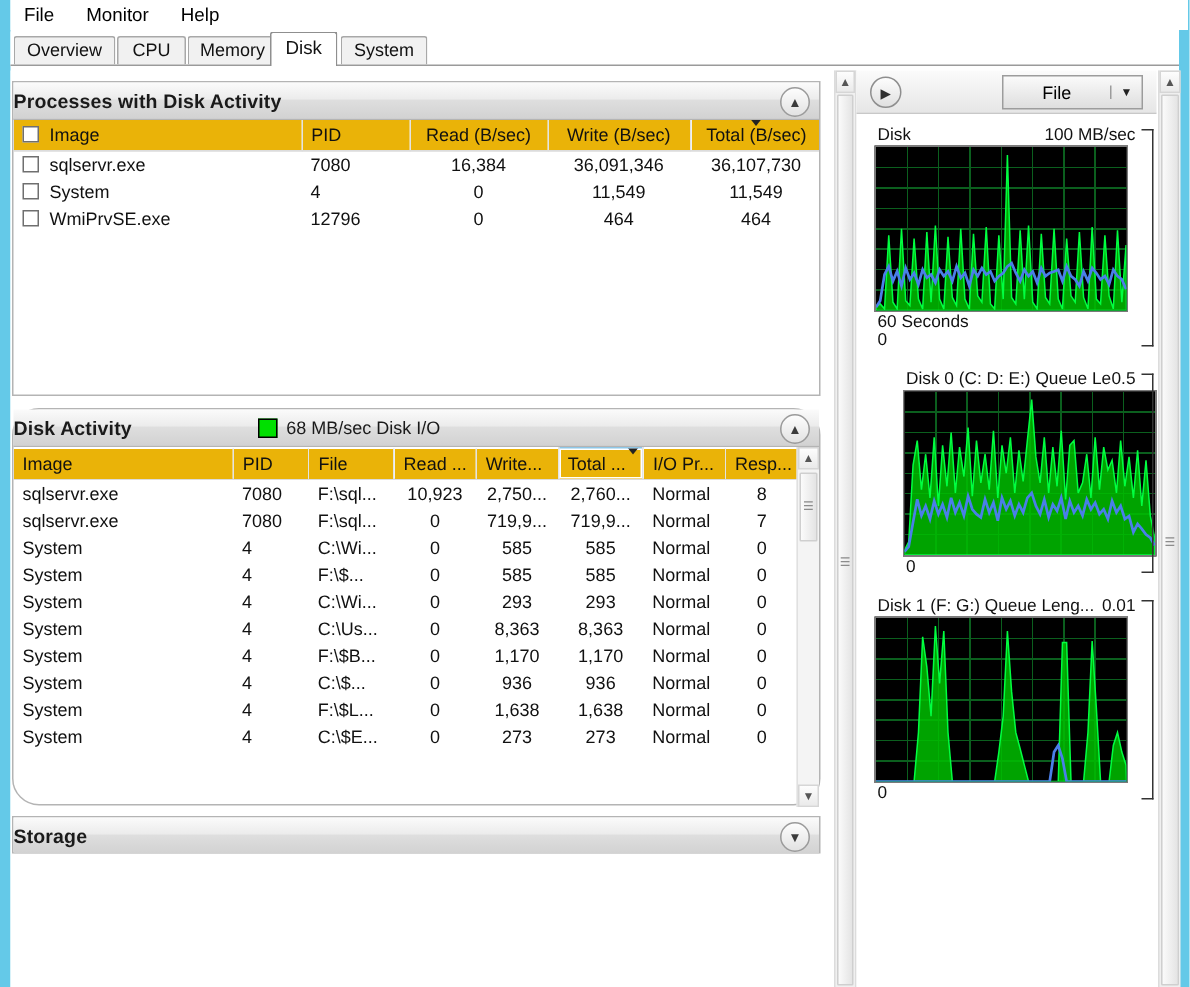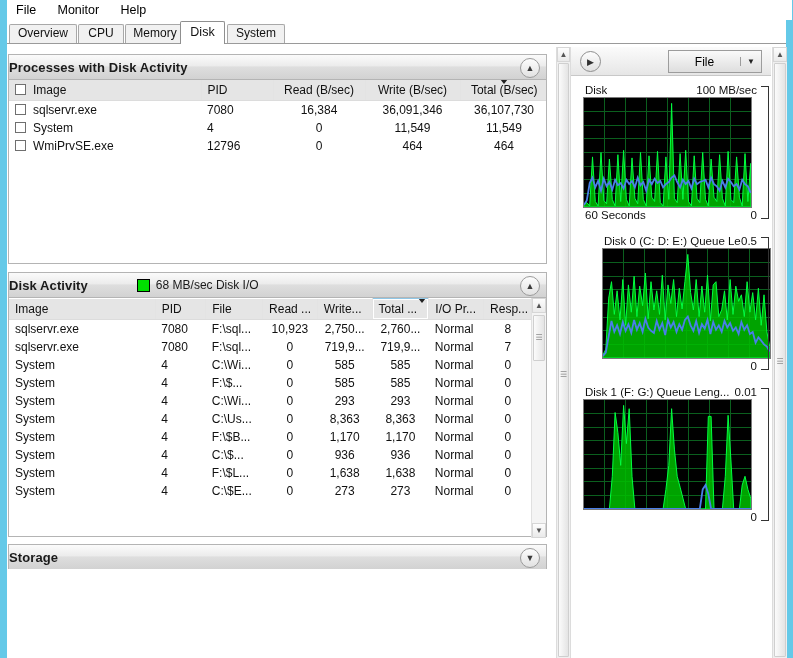--- a/index.html
+++ b/index.html
@@ -67,21 +67,21 @@
     position:absolute;right:6px;top:3px;width:18px;height:18px;border-radius:50%;
     border:1px solid #9b9b9b;background:linear-gradient(#fdfdfd,#e2e2e2);
     display:flex;align-items:center;justify-content:center;font-size:9px;color:#3b3b3b;
   }
   .legend{display:flex;align-items:center;font-size:12px;color:#1a1a1a;}
   .legend .sw{width:11px;height:11px;margin-right:6px;border:1px solid #000;}
 
   
   table.grid{border-collapse:collapse;width:100%;table-layout:fixed;font-size:12px;}
   table.grid th{
-    font-weight:normal;background:#e5e5e5;border-right:1px solid #e3e3e3;
+    font-weight:normal;background:#eab308;border-right:1px solid #e3e3e3;
     border-bottom:1px solid #dcdcdc;height:20px;padding:0 6px;color:#111;
     white-space:nowrap;overflow:hidden;cursor:default;position:relative;
   }
   table.grid td{
     height:18px;padding:0 6px;border:none;color:#111;white-space:nowrap;overflow:hidden;
   }
   .ta-r{text-align:center;}
   .ta-l{text-align:left;}
   th.sorted{background:#eaf4fb;border:1px solid #8ec6e6;box-shadow:inset 0 0 0 1px #fff;}
   .sortcaret{position:absolute;left:50%;top:-1px;margin-left:-4px;width:0;height:0;
@@ -92,21 +92,21 @@
   }
 
   
   .listsb{position:absolute;right:0;top:0;width:14px;bottom:0;background:#f4f4f4;border-left:1px solid #e0e0e0;}
 
   
   .gbox{position:relative;margin:0 0 10px 0;}
   .glabels{display:flex;justify-content:space-between;font-size:11.5px;color:#111;padding:0 2px 1px 2px;white-space:nowrap;}
   .glabels .lt{overflow:hidden;text-overflow:clip;}
   .gcanvas{border:1px solid #7a7a7a;background:#000;display:block;}
-  .gfoot{display:flex;justify-content:space-between;font-size:11.5px;color:#111;padding:1px 2px 0 2px;}
+  .gfoot{display:flex;justify-content:space-between;font-size:11.5px;color:#111;padding:1px 2px 0 2px;flex-direction:column;}
   .bracket{position:absolute;right:-10px;top:7px;bottom:6px;width:7px;border:1px solid #333;border-left:none;}
 </style>
 </head>
 <body>
 
 <div id="frame-left"></div>
 <div id="frame-right"></div>
 
 <div id="menubar">
   <span class="menu-item">File</span>
@@ -173,24 +173,24 @@
           <td class="ta-l">12796</td>
           <td class="ta-r">0</td>
           <td class="ta-r">464</td>
           <td class="ta-r">464</td>
         </tr>
         </tbody>
       </table>
     </div>
   </div>
 
-  <div class="panel" style="position:absolute;left:1px;top:225px;width:539px;height:265px;">
+  <div class="panel" style="position:absolute;left:1px;top:225px;width:539px;height:265px;border-radius:18px;">
     <div class="panel-head">
       <span class="panel-title">Disk Activity</span>
-      <span class="legend" style="margin-left:49px;">
+      <span class="legend" style="margin-left:84px;">
         <span class="sw" style="background:#00e000;"></span>
         <span>68 MB/sec Disk I/O</span>
       </span>
       <span class="chev">▲</span>
     </div>
 
     <div style="position:relative;height:240px;overflow:hidden;">
       <table class="grid" style="width:523px;">
         <colgroup>
             <col style="width:139px">

